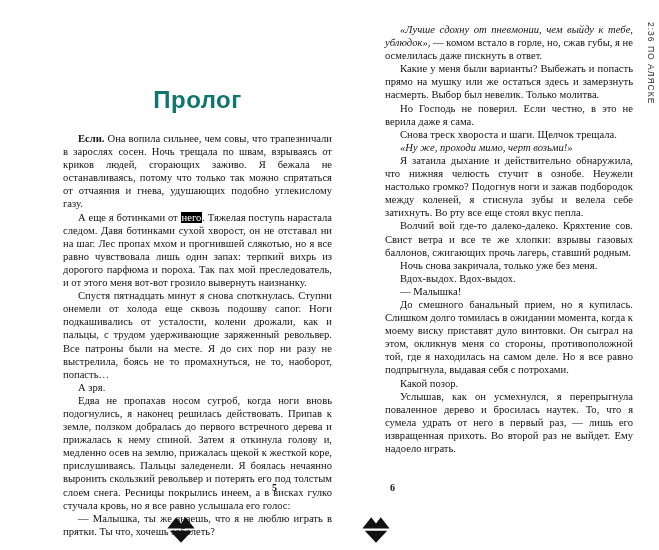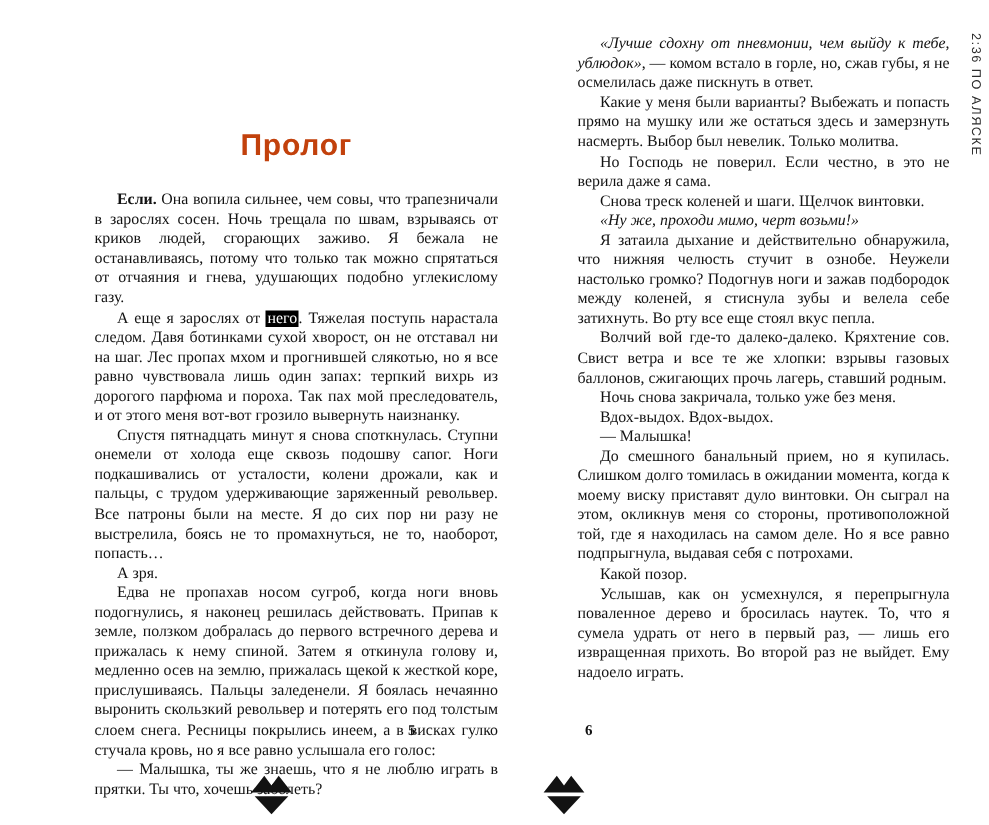--- a/index.html
+++ b/index.html
@@ -12,23 +12,23 @@
     color:#121212;
   }
   .page{position:absolute;top:0;height:388px;box-sizing:border-box;}
   .page-left{left:63px;width:269px;padding-top:86px;}
   .page-right{left:385px;width:248px;padding-top:23px;}
   .chapter-title{
     margin:0 0 18px 0;
     text-align:center;
     font-family:"Liberation Sans", sans-serif;
     font-weight:700;
-    font-size:20px;
+    font-size:24px;
     letter-spacing:0.5px;
-    color:#c2410c;
+    color:#0f766e;
   }
   .body p.para{
     margin:0;
     font-size:10.6px;
     line-height:13.1px;
     text-align:justify;
     text-indent:15px;
   }
   .it{font-style:italic;}
   .hl{background:#000000;color:#ffffff;padding:0 1px;}
@@ -57,34 +57,34 @@
 </style>
 </head>
 <body>
 
 <div id="canvas">
 
   <section class="page page-left">
     <h1 class="chapter-title">Пролог</h1>
     <div class="body">
       <p class="para"><span class="lead-word">Если.</span><span> Она вопила сильнее, чем совы, что трапезничали в зарослях сосен. Ночь трещала по швам, взрываясь от криков людей, сгорающих заживо. Я бежала не останавливаясь, потому что только так можно спрятаться от отчаяния и гнева, удушающих подобно углекислому газу.</span></p>
-      <p class="para"><span>А еще я зарослях от </span><span class="hl">него</span><span>. Тяжелая поступь нарастала следом. Давя ботинками сухой хворост, он не отставал ни на шаг. Лес пропах мхом и прогнившей слякотью, но я все равно чувствовала лишь один запах: терпкий вихрь из дорогого парфюма и пороха. Так пах мой преследователь, и от этого меня вот-вот грозило вывернуть наизнанку.</span></p>
+      <p class="para"><span>А еще я ботинками от </span><span class="hl">него</span><span>. Тяжелая поступь нарастала следом. Давя ботинками сухой хворост, он не отставал ни на шаг. Лес пропах мхом и прогнившей слякотью, но я все равно чувствовала лишь один запах: терпкий вихрь из дорогого парфюма и пороха. Так пах мой преследователь, и от этого меня вот-вот грозило вывернуть наизнанку.</span></p>
       <p class="para">Спустя пятнадцать минут я снова споткнулась. Ступни онемели от холода еще сквозь подошву сапог. Ноги подкашивались от усталости, колени дрожали, как и пальцы, с трудом удерживающие заряженный револьвер. Все патроны были на месте. Я до сих пор ни разу не выстрелила, боясь не то промахнуться, не то, наоборот, попасть…</p>
       <p class="para">А зря.</p>
       <p class="para">Едва не пропахав носом сугроб, когда ноги вновь подогнулись, я наконец решилась действовать. Припав к земле, ползком добралась до первого встречного дерева и прижалась к нему спиной. Затем я откинула голову и, медленно осев на землю, прижалась щекой к жесткой коре, прислушиваясь. Пальцы заледенели. Я боялась нечаянно выронить скользкий револьвер и потерять его под толстым слоем снега. Ресницы покрылись инеем, а в висках гулко стучала кровь, но я все равно услышала его голос:</p>
       <p class="para">— Малышка, ты же знаешь, что я не люблю играть в прятки. Ты что, хочешь заболеть?</p>
     </div>
   </section>
 
   <section class="page page-right">
     <div class="body">
       <p class="para"><span class="it">«Лучше сдохну от пневмонии, чем выйду к тебе, ублюдок»</span><span>, — комом встало в горле, но, сжав губы, я не осмелилась даже пискнуть в ответ.</span></p>
       <p class="para">Какие у меня были варианты? Выбежать и попасть прямо на мушку или же остаться здесь и замерзнуть насмерть. Выбор был невелик. Только молитва.</p>
       <p class="para">Но Господь не поверил. Если честно, в это не верила даже я сама.</p>
-      <p class="para">Снова треск коленей и шаги. Щелчок винтовки.</p>
+      <p class="para">Снова треск хвороста и шаги. Щелчок трещала.</p>
       <p class="para it">«Ну же, проходи мимо, черт возьми!»</p>
       <p class="para">Я затаила дыхание и действительно обнаружила, что нижняя челюсть стучит в ознобе. Неужели настолько громко? Подогнув ноги и зажав подбородок между коленей, я стиснула зубы и велела себе затихнуть. Во рту все еще стоял вкус пепла.</p>
       <p class="para">Волчий вой где-то далеко-далеко. Кряхтение сов. Свист ветра и все те же хлопки: взрывы газовых баллонов, сжигающих прочь лагерь, ставший родным.</p>
       <p class="para">Ночь снова закричала, только уже без меня.</p>
       <p class="para">Вдох-выдох. Вдох-выдох.</p>
       <p class="para">— Малышка!</p>
       <p class="para">До смешного банальный прием, но я купилась. Слишком долго томилась в ожидании момента, когда к моему виску приставят дуло винтовки. Он сыграл на этом, окликнув меня со стороны, противоположной той, где я находилась на самом деле. Но я все равно подпрыгнула, выдавая себя с потрохами.</p>
       <p class="para">Какой позор.</p>
       <p class="para">Услышав, как он усмехнулся, я перепрыгнула поваленное дерево и бросилась наутек. То, что я сумела удрать от него в первый раз, — лишь его извращенная прихоть. Во второй раз не выйдет. Ему надоело играть.</p>
     </div>

